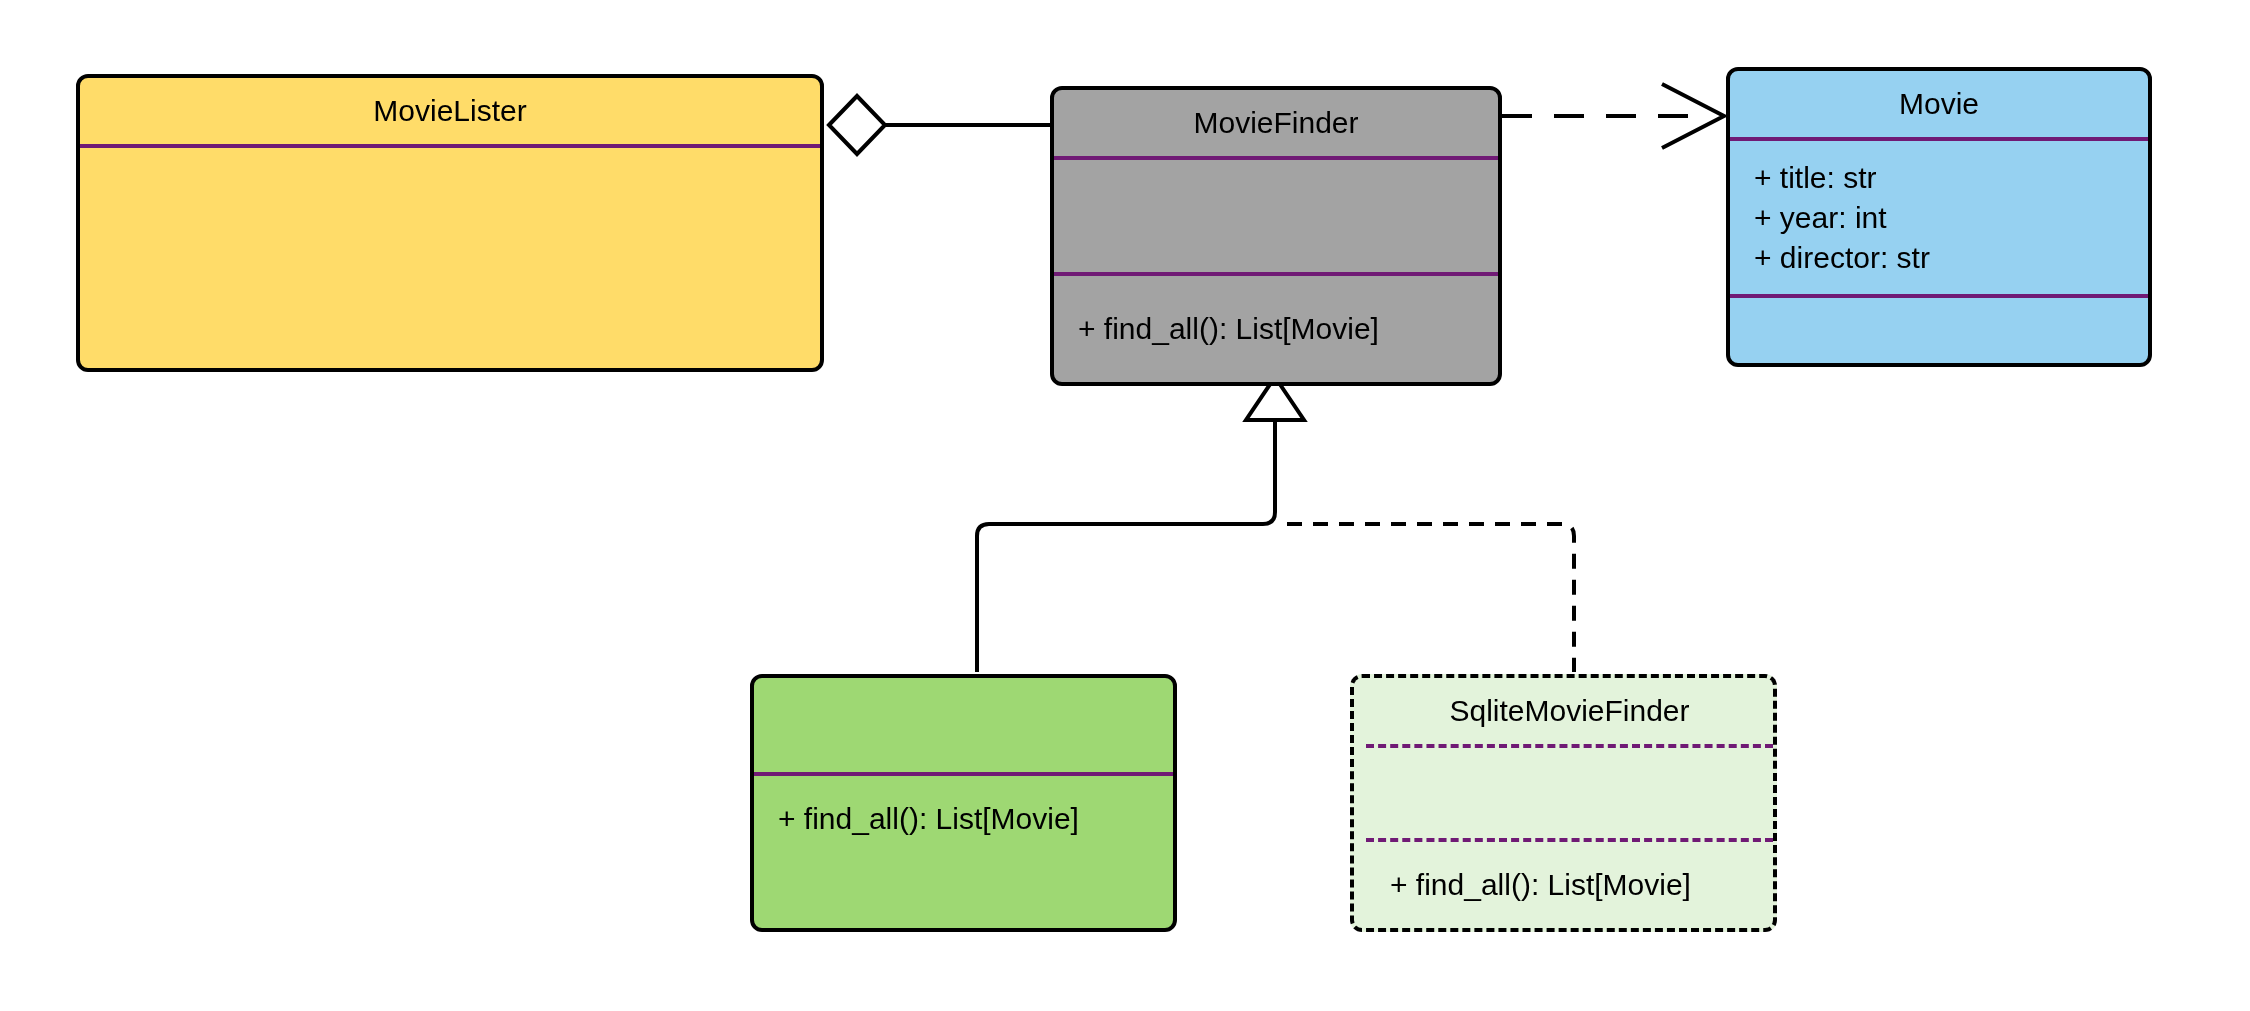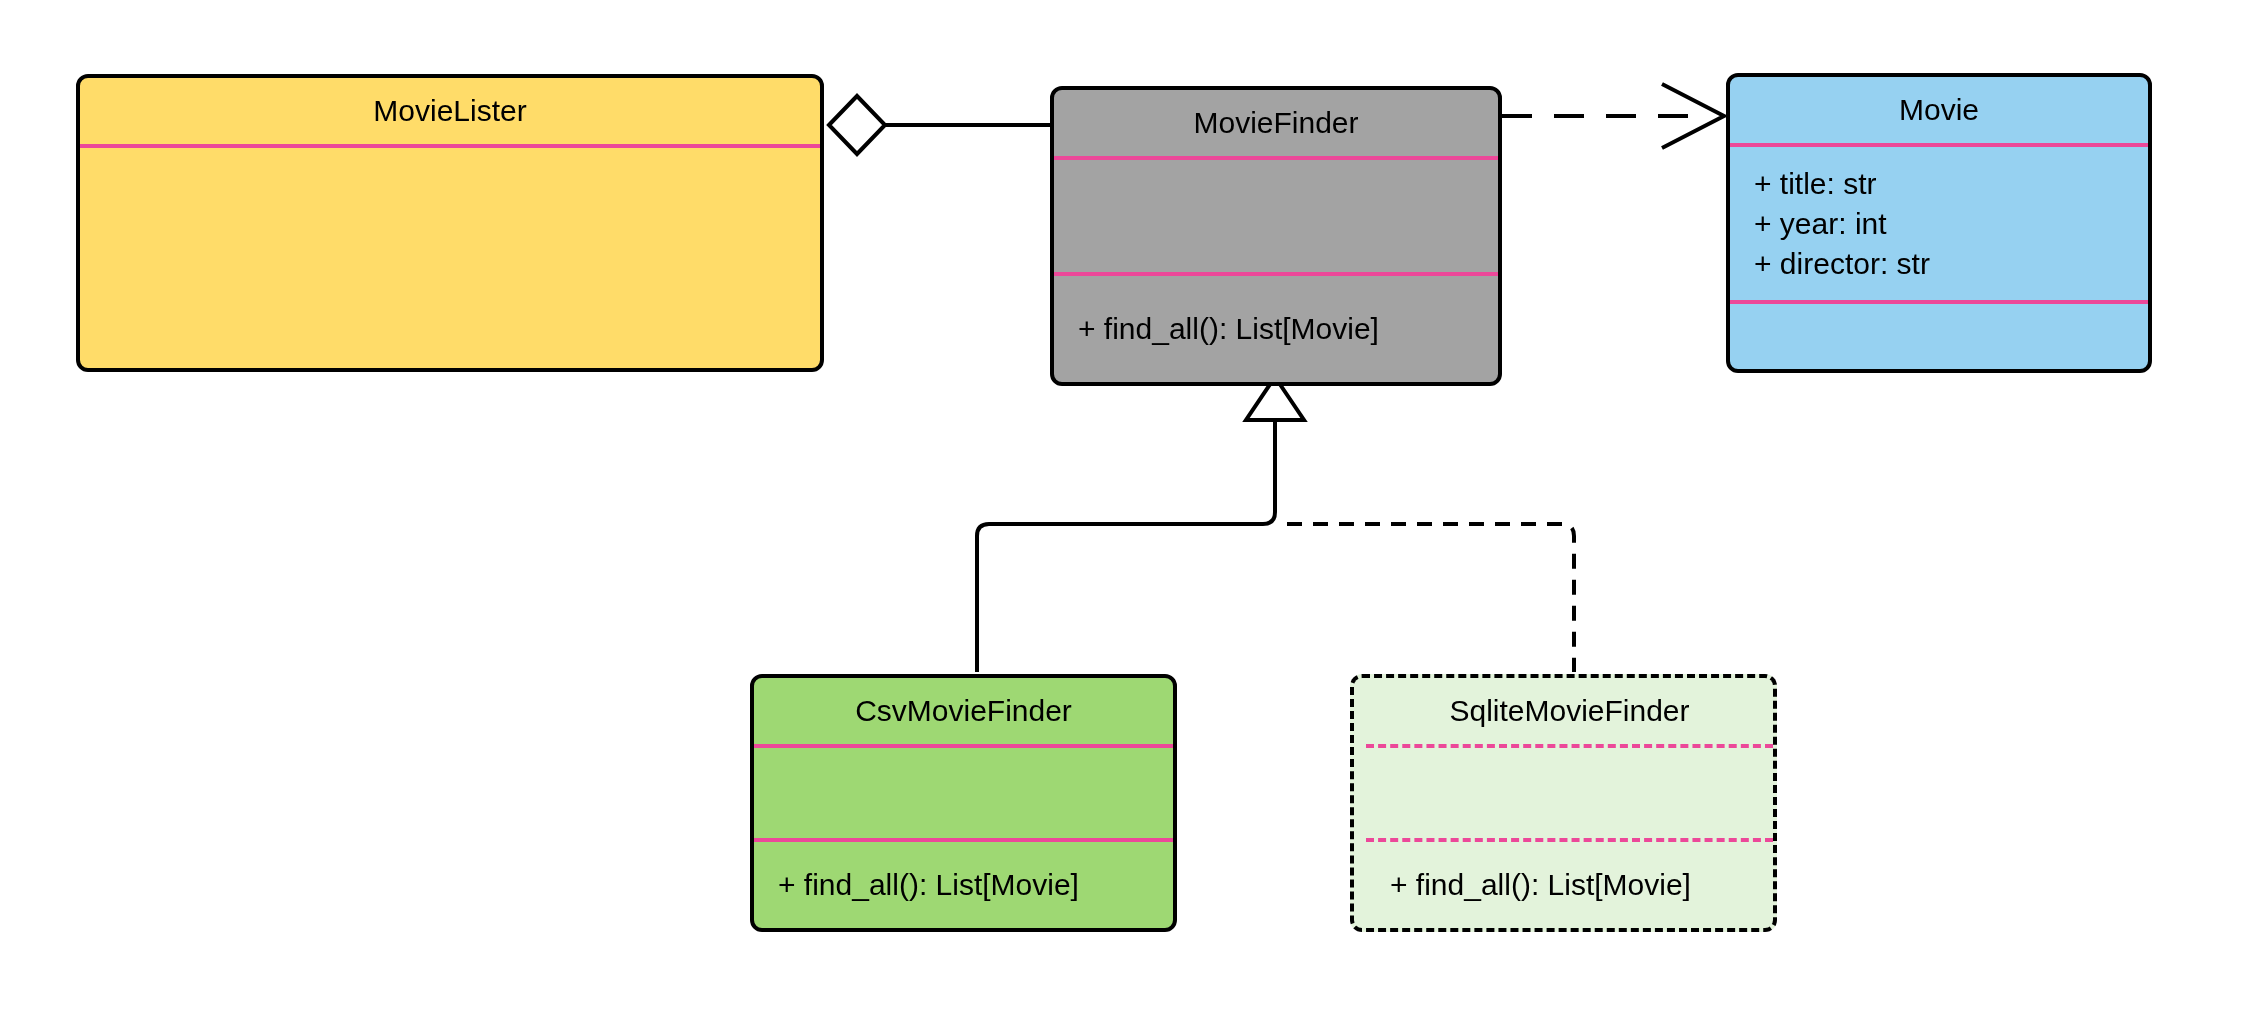--- a/index.html
+++ b/index.html
@@ -24,21 +24,21 @@
     color: #000000;
     font-size: 30px;
   }
   .uml-class.dashed { border-style: dashed; padding-left: 12px; }
   .sec {
     box-sizing: border-box;
     display: flex;
     flex-direction: column;
     justify-content: center;
   }
-  .sec + .sec { border-top: 4px solid #ec4899; }
+  .sec + .sec { border-top: 4px solid #701a75; }
   .uml-class.dashed .sec + .sec { border-top-style: dashed; }
   .title-sec { align-items: center; text-align: center; }
   .member {
     padding-left: 24px;
     padding-right: 8px;
     line-height: 40px;
     white-space: nowrap;
   }
 </style>
 </head>
@@ -75,32 +75,31 @@
   </div>
 
   <div class="uml-class" style="left: 1050px; top: 86px; width: 452px; height: 300px; background-color: #a3a3a3;">
     <div class="sec title-sec" style="height:66px">MovieFinder</div>
     <div class="sec" style="height:116px"></div>
     <div class="sec" style="height:110px">
       <div class="member">+ find_all(): List[Movie]</div>
     </div>
   </div>
 
-  <div class="uml-class" style="left: 1726px; top: 73px; width: 426px; height: 300px; background-color: rgb(150, 209, 241);">
+  <div class="uml-class" style="left: 1726px; top: 67px; width: 426px; height: 300px; background-color: rgb(150, 209, 241);">
     <div class="sec title-sec" style="height:66px">Movie</div>
     <div class="sec" style="height:157px">
       <div class="member">+ title: str</div>
       <div class="member">+ year: int</div>
       <div class="member">+ director: str</div>
     </div>
     <div class="sec" style="height:69px"></div>
   </div>
 
   <div class="uml-class" style="left: 750px; top: 674px; width: 427px; height: 258px; background-color: rgb(158, 216, 115);">
-    <div class="sec title-sec" style="height:66px">CsvMovieFinder</div>
     <div class="sec" style="height:94px"></div>
     <div class="sec" style="height:90px">
       <div class="member">+ find_all(): List[Movie]</div>
     </div>
   </div>
 
   <div class="uml-class dashed" style="left: 1350px; top: 674px; width: 427px; height: 258px; background-color: rgb(227, 243, 219);">
     <div class="sec title-sec" style="height:66px">SqliteMovieFinder</div>
     <div class="sec" style="height:94px"></div>
     <div class="sec" style="height:90px">

